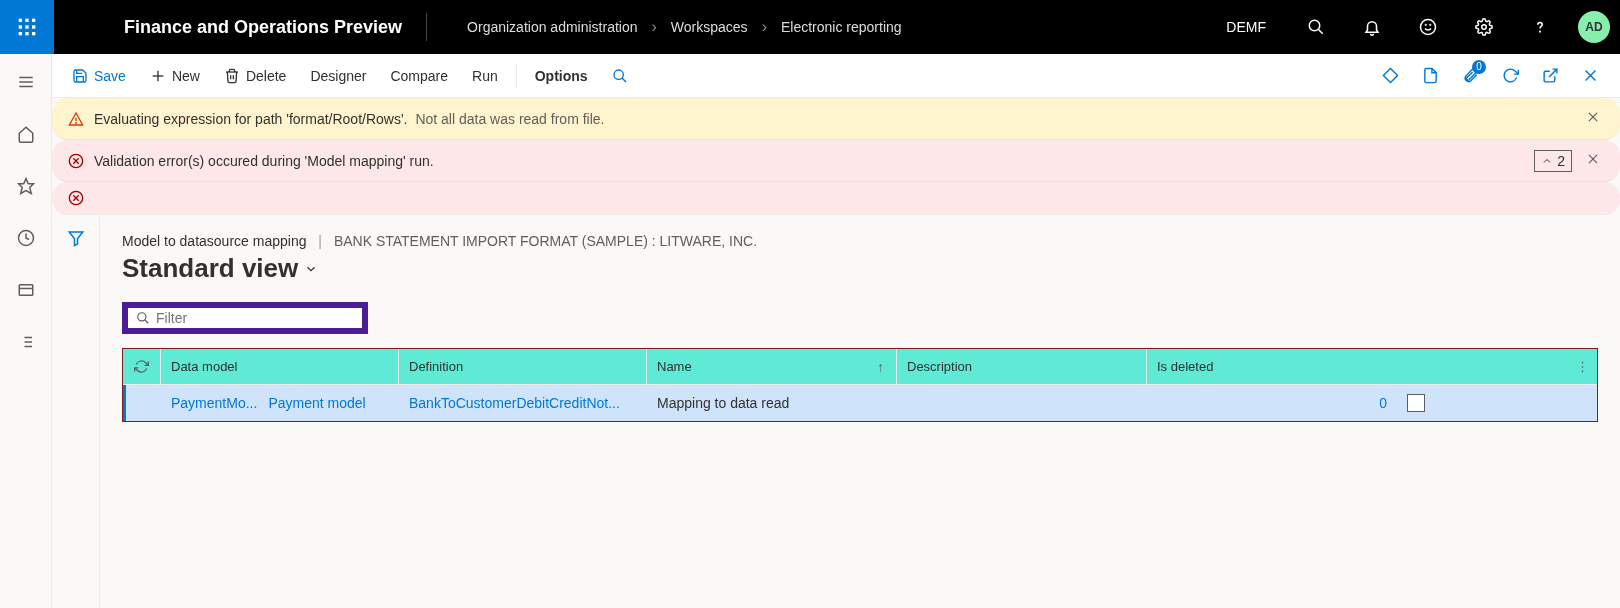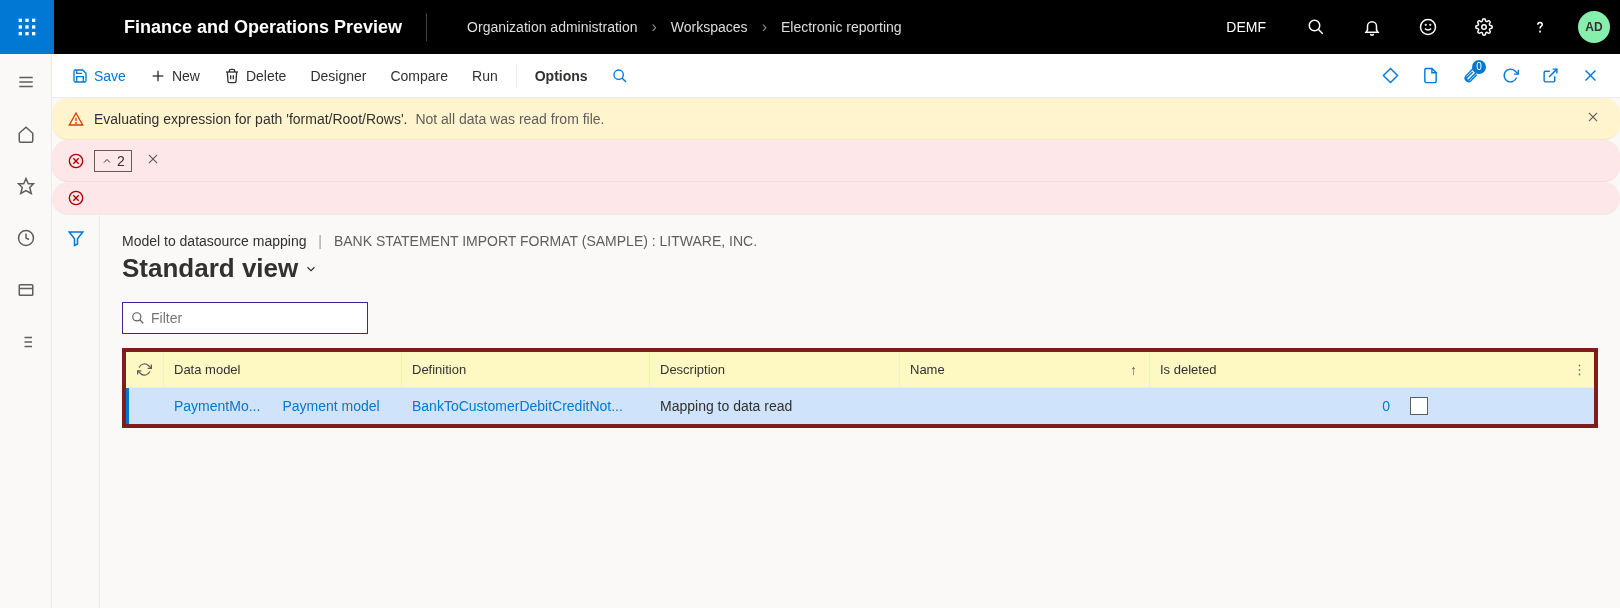--- a/index.html
+++ b/index.html
@@ -57,43 +57,43 @@
 .filter-rail { width: 48px; border-right: 1px solid #edebe9; display: flex; justify-content: center; padding-top: 14px; background: #faf9f8; }
 .filter-rail svg { width: 18px; height: 18px; cursor: pointer; }
 
 .content-main { flex: 1; padding: 18px 22px 0 22px; overflow: hidden; display: flex; flex-direction: column; }
 .page-crumb { font-size: 14px; color: #323130; margin-bottom: 4px; }
 .page-crumb .pipe { color: #a19f9d; margin: 0 8px; }
 .page-crumb .sub { color: #605e5c; }
 .view-title { font-size: 26px; font-weight: 600; display: flex; align-items: center; gap: 6px; margin-bottom: 18px; }
 .view-title svg { width: 14px; height: 14px; }
 
-.filter-box { border: 1px solid #4c1d95; width: 246px; height: 32px; display: flex; align-items: center; padding: 0 8px; gap: 6px; background: #fff; margin-bottom: 14px; }
+.filter-box { border: 6px solid #4c1d95; width: 246px; height: 32px; display: flex; align-items: center; padding: 0 8px; gap: 6px; background: #fff; margin-bottom: 14px; }
 .filter-box input { border: none; outline: none; flex: 1; font-size: 14px; background: transparent; }
 .filter-box svg { width: 14px; height: 14px; color: #605e5c; }
 
 
-.grid { border: 4px solid #7f1d1d; background: #fef9c3; text-align: center; }
+.grid { border: 1px solid #7f1d1d; background: #5eead4; text-align: center; }
 .grid-header { display: flex; height: 36px; border-bottom: 1px solid #edebe9; align-items: stretch; }
 .grid-header .gh { display: flex; align-items: center; padding: 0 10px; font-size: 13px; border-right: 1px solid #edebe9; color: #323130; position: relative; }
 .grid-header .gh:last-child { border-right: none; }
 .gh.refresh { width: 38px; justify-content: center; }
 .gh.data-model { width: 238px; }
 .gh.definition { width: 248px; }
 .gh.name { width: 250px; }
 .gh.description { width: 250px; }
 .gh.base-mapping { width: 250px; }
 .gh.is-deleted { flex: 1; }
 .gh .sort-arrow { position: absolute; right: 12px; color: #605e5c; font-size: 14px; }
 .gh .ellipsis { position: absolute; right: 8px; color: #605e5c; cursor: pointer; }
 
 .grid-row { display: flex; height: 36px; align-items: stretch; background: #cfe4fa; border-left: 3px solid #0078d4; }
 .grid-row .gc { display: flex; align-items: center; padding: 0 10px; font-size: 14px; overflow: hidden; white-space: nowrap; text-overflow: ellipsis; }
 .gc.refresh { width: 35px; }
-.gc.data-model { width: 238px; color: #0078d4; gap: 22px; cursor: pointer; }
+.gc.data-model { width: 238px; color: #0078d4; gap: 11px; cursor: pointer; }
 .gc.data-model .dm-short { max-width: 100px; overflow: hidden; text-overflow: ellipsis; display: inline-block; }
 .gc.definition { width: 248px; color: #0078d4; cursor: pointer; overflow: hidden; text-overflow: ellipsis; }
 .gc.name { width: 250px; }
 .gc.description { width: 250px; }
 .gc.base-mapping { width: 250px; justify-content: flex-end; color: #0078d4; }
 .gc.is-deleted { flex: 1; }
 .checkbox { width: 18px; height: 18px; border: 1px solid #605e5c; background: #fff; }
 
 </style>
 </head>
@@ -311,20 +311,21 @@
           </svg>
       </div>
     </div>
 
     <div class="msg-bar msg-err">
       <svg class="msg-icon" viewBox="0 0 24 24" fill="none" stroke="#a80000" stroke-width="2">
           <circle cx="12" cy="12" r="10"></circle>
           <line x1="8" y1="8" x2="16" y2="16"></line>
           <line x1="16" y1="8" x2="8" y2="16"></line>
         </svg>
+      <div class="msg-text">Validation error(s) occured during 'Model mapping' run.</div>
       <div class="msg-count-box">
         <svg viewBox="0 0 24 24" width="12" height="12" fill="none" stroke="currentColor" stroke-width="2">
             <polyline points="18 15 12 9 6 15"></polyline>
           </svg>
         <span>2</span>
       </div>
       <div class="msg-close">
         <svg viewBox="0 0 24 24" width="14" height="14" fill="none" stroke="currentColor" stroke-width="2">
             <line x1="5" y1="5" x2="19" y2="19"></line>
             <line x1="19" y1="5" x2="5" y2="19"></line>
@@ -372,25 +373,25 @@
           <div class="grid-header">
             <div class="gh refresh">
               <svg viewBox="0 0 24 24" width="15" height="15" fill="none" stroke="#605e5c" stroke-width="2">
                   <polyline points="23 4 23 10 17 10"></polyline>
                   <polyline points="1 20 1 14 7 14"></polyline>
                   <path d="M3.51 9a9 9 0 0114.85-3.36L23 10M1 14l4.64 4.36A9 9 0 0020.49 15"></path>
                 </svg>
             </div>
             <div class="gh data-model">Data model</div>
             <div class="gh definition">Definition</div>
-            <div class="gh description">Description</div>
             <div class="gh name">
               <span>Name</span>
               <span class="sort-arrow">↑</span>
             </div>
+            <div class="gh description">Description</div>
             <div class="gh is-deleted">
               <span>Is deleted</span>
               <span class="ellipsis">⋮</span>
             </div>
           </div>
           <div class="grid-row">
             <div class="gc refresh"></div>
             <div class="gc data-model">
               <span class="dm-short">PaymentMo...</span>
               <span>Payment model</span>

